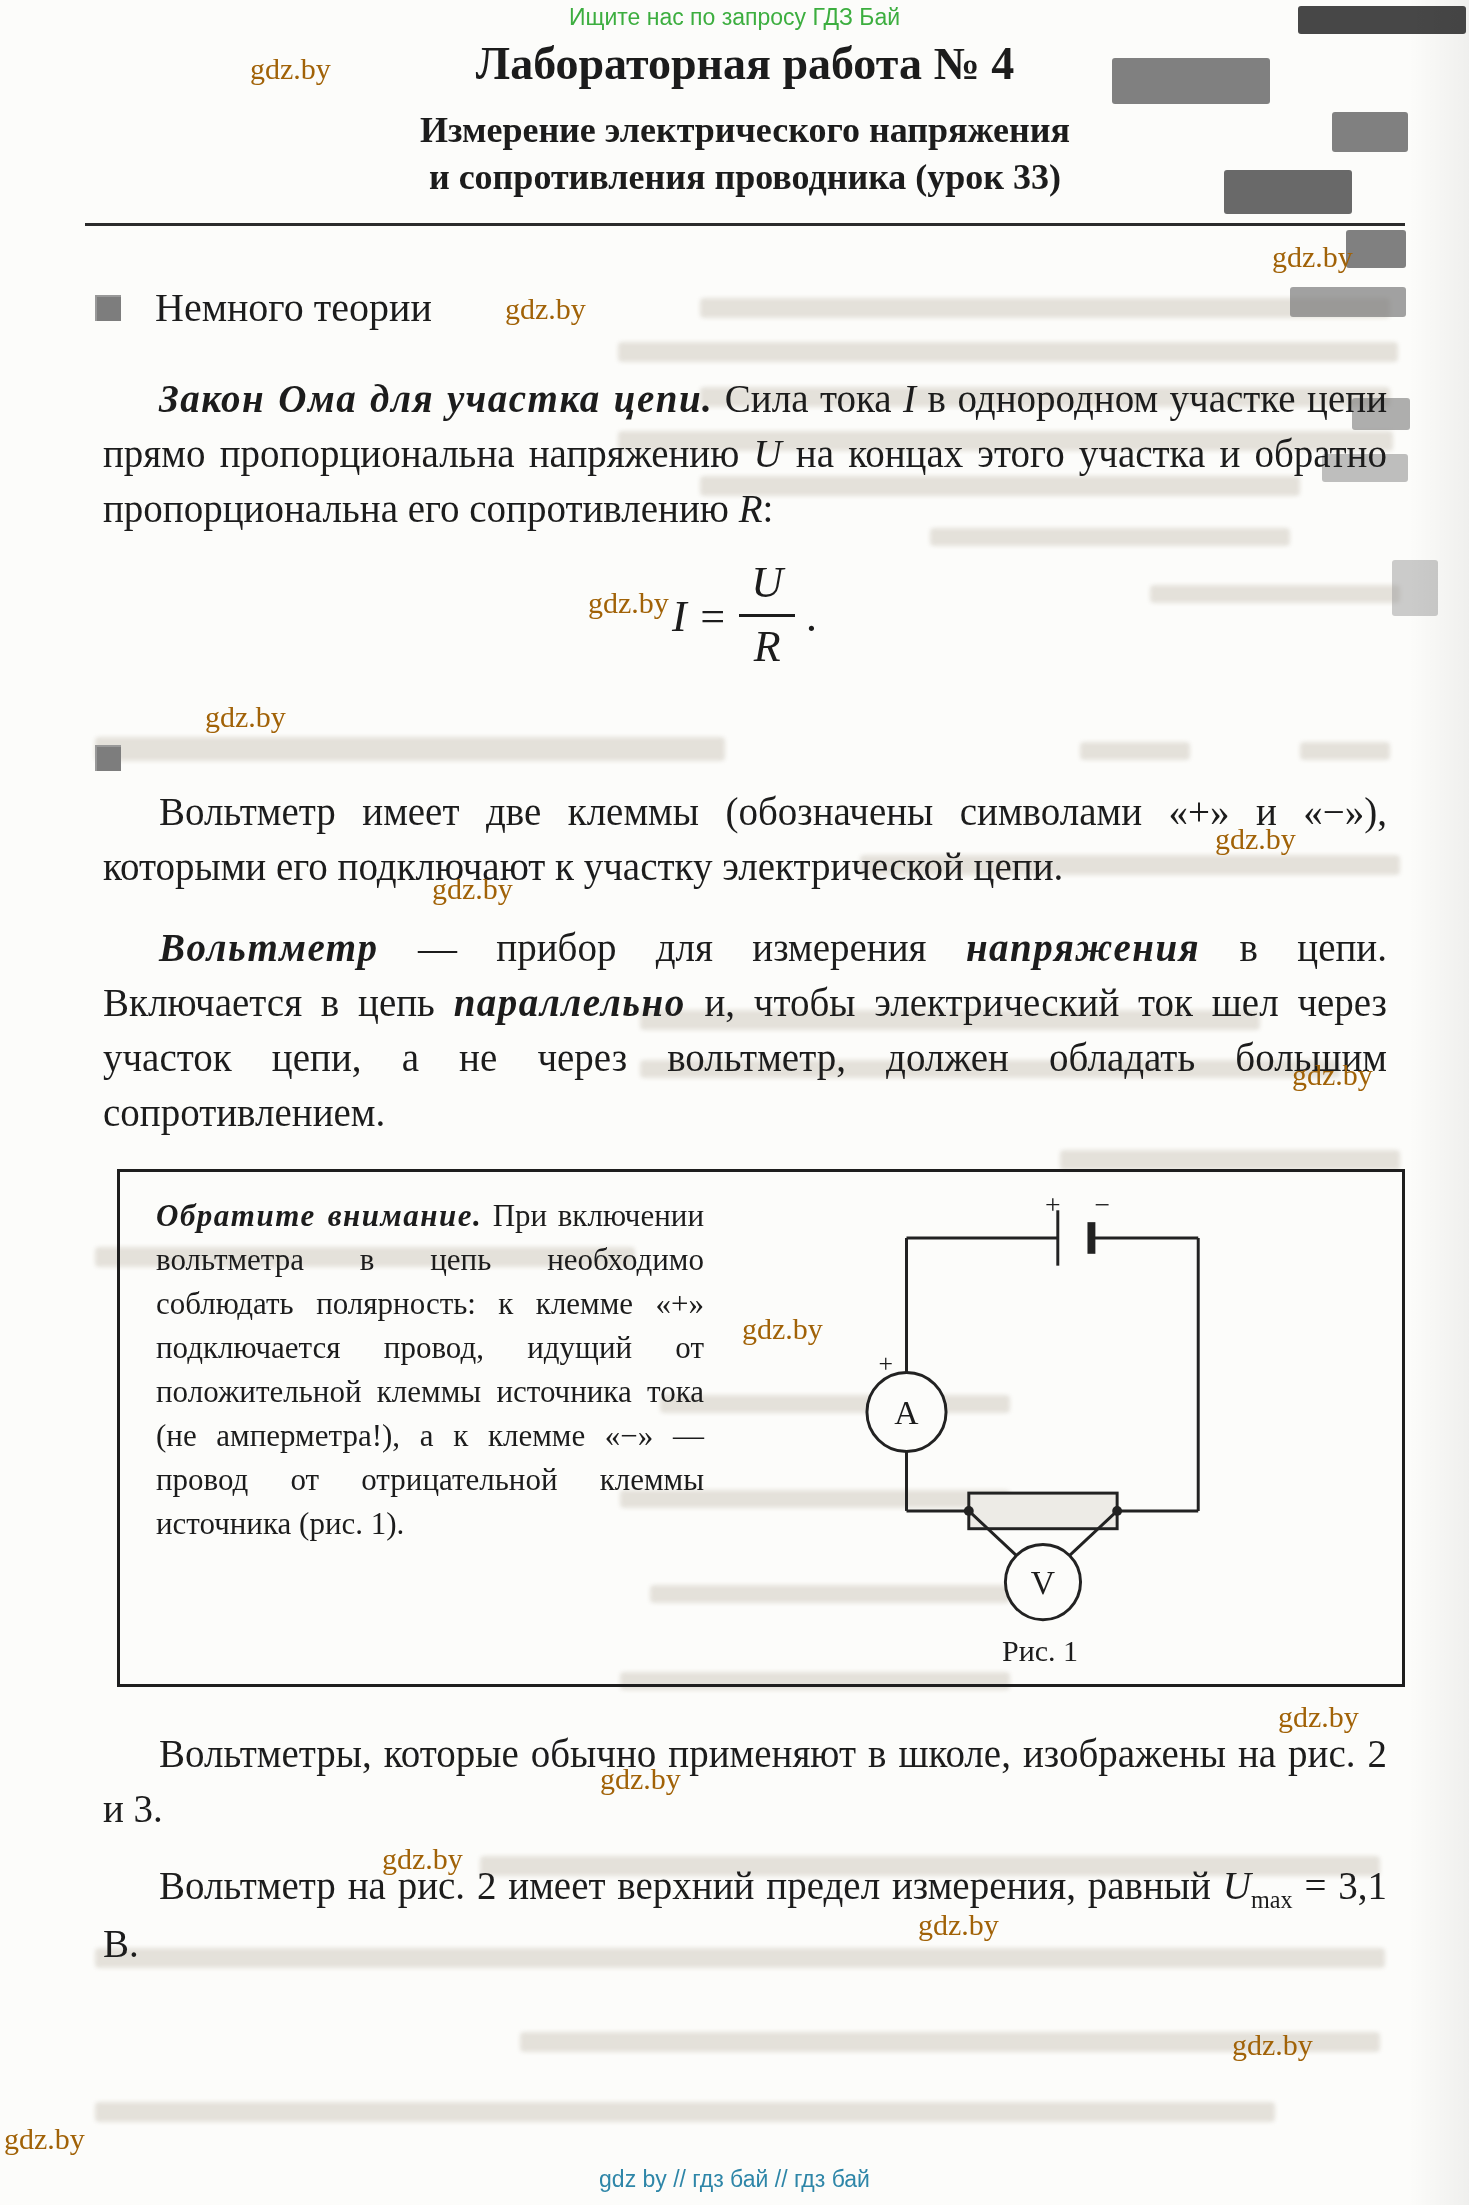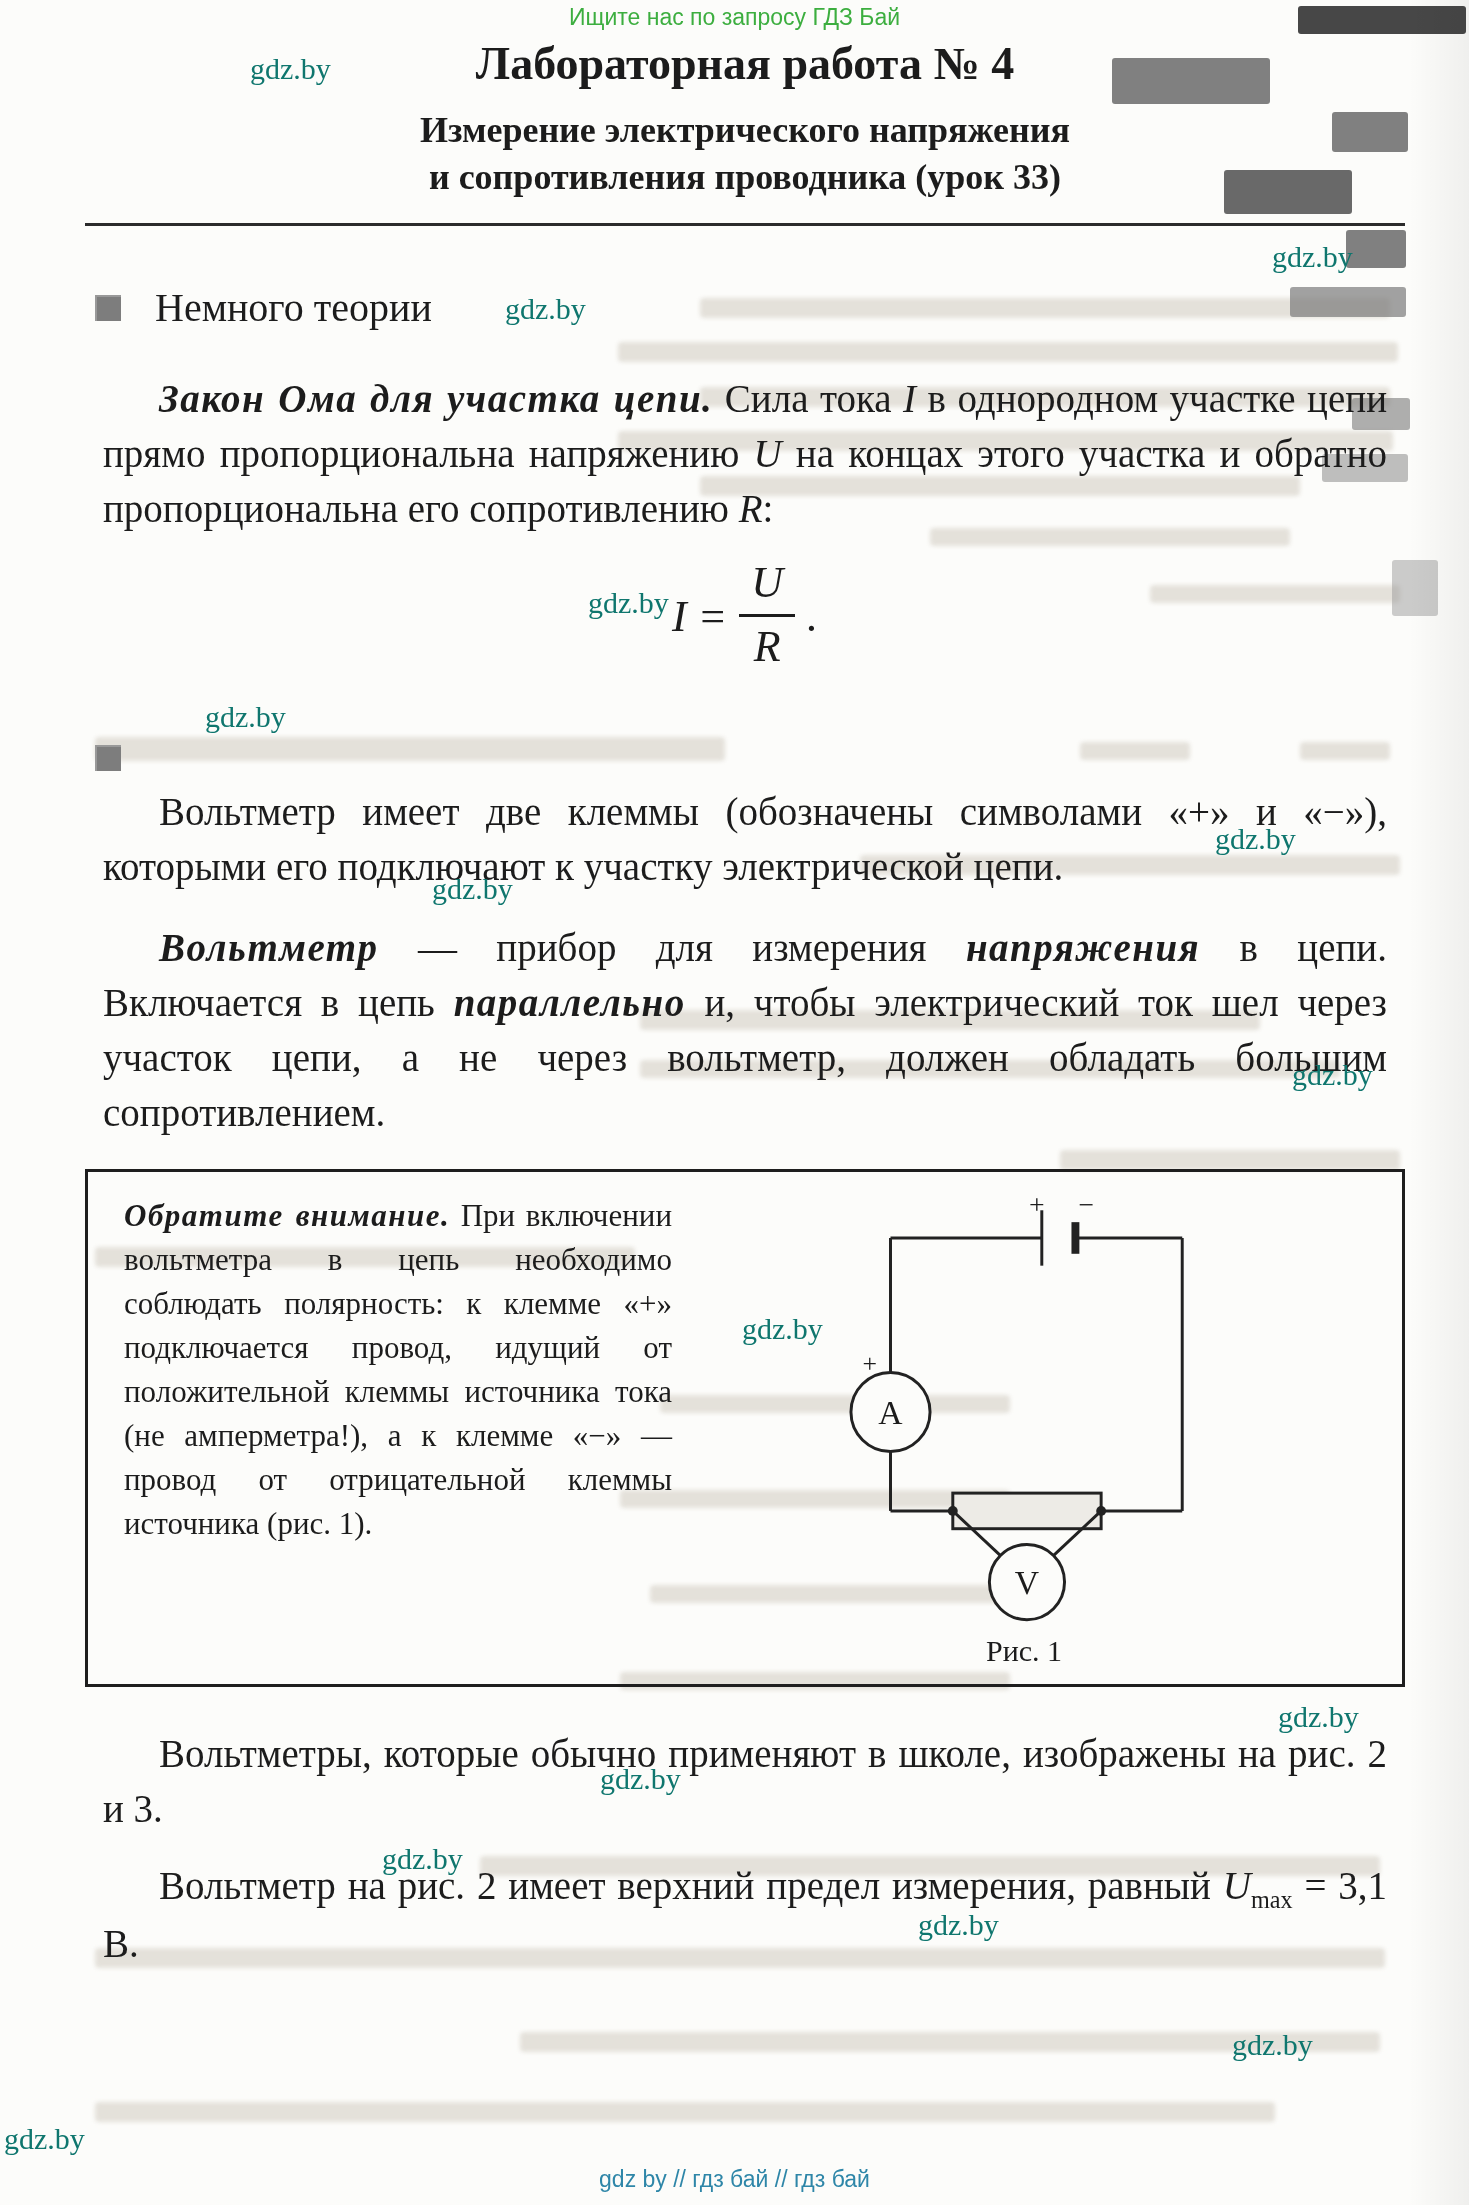--- a/index.html
+++ b/index.html
@@ -29,26 +29,26 @@
   .mt40{margin-top:40px;} .mt26{margin-top:26px;} .mt14{margin-top:14px;} .mt56{margin-top:56px;} .mt22{margin-top:22px;}
   .bi{font-weight:bold;font-style:italic;letter-spacing:1.5px;}
   .var{font-style:italic;}
   .formula{text-align:center;font-size:44px;font-style:italic;margin-top:26px;}
   .frac{display:inline-block;vertical-align:middle;text-align:center;margin:0 12px;transform:translateY(-6px);}
   .frac .num{display:block;padding:0 12px 6px;}
   .frac .den{display:block;border-top:3px solid #1c1c1c;padding:4px 12px 0;}
   .notebox{
     margin-top:28px;border:3px solid #1e1e1e;
     padding:22px 26px 16px 36px;
-    display:flex;align-items:flex-start;
+    display:flex;align-items:flex-start;margin-left:32px;
   }
   .note-text{width:548px;font-size:31px;line-height:1.42;text-align:justify;}
   .note-fig{flex:1;display:flex;flex-direction:column;align-items:center;padding-top:2px;}
   .fig-caption{font-size:30px;margin-top:2px;}
-  .wm{position:absolute;z-index:3;font-size:30px;color:#0f766e;font-family:"Liberation Serif",serif;}
+  .wm{position:absolute;z-index:3;font-size:30px;color:#a16207;font-family:"Liberation Serif",serif;}
   .banner{position:absolute;z-index:3;top:4px;left:0;width:100%;text-align:center;
           font-family:"Liberation Sans","DejaVu Sans",sans-serif;font-size:23px;color:#3cae3f;}
   .footer{position:absolute;z-index:3;top:2166px;left:0;width:100%;text-align:center;
           font-family:"Liberation Sans","DejaVu Sans",sans-serif;font-size:23px;color:#2e86a8;}
   sub.mx{font-size:0.62em;}
   svg text{font-family:"Liberation Serif","DejaVu Serif",serif;fill:#1c1c1c;}
 </style>
 </head>
 <body>
 

